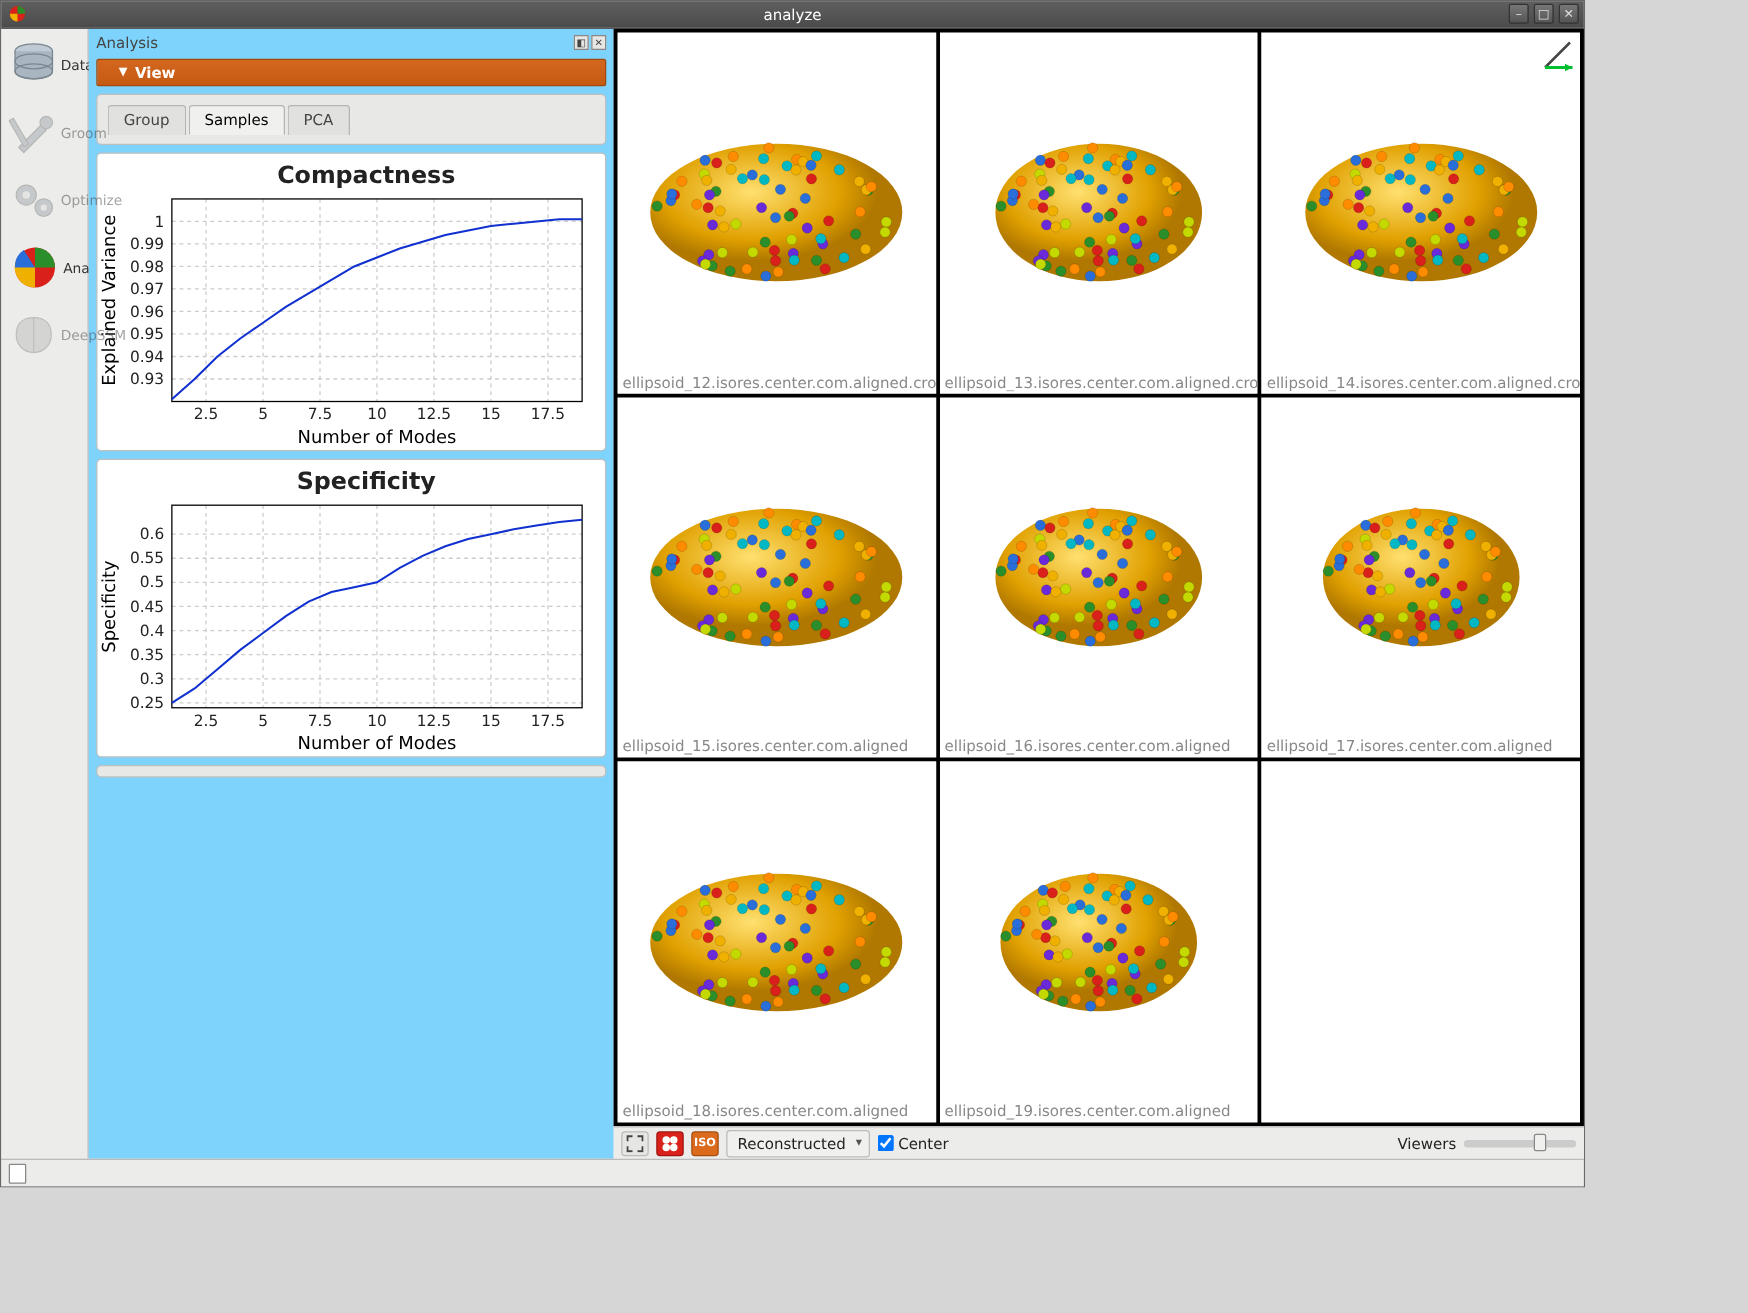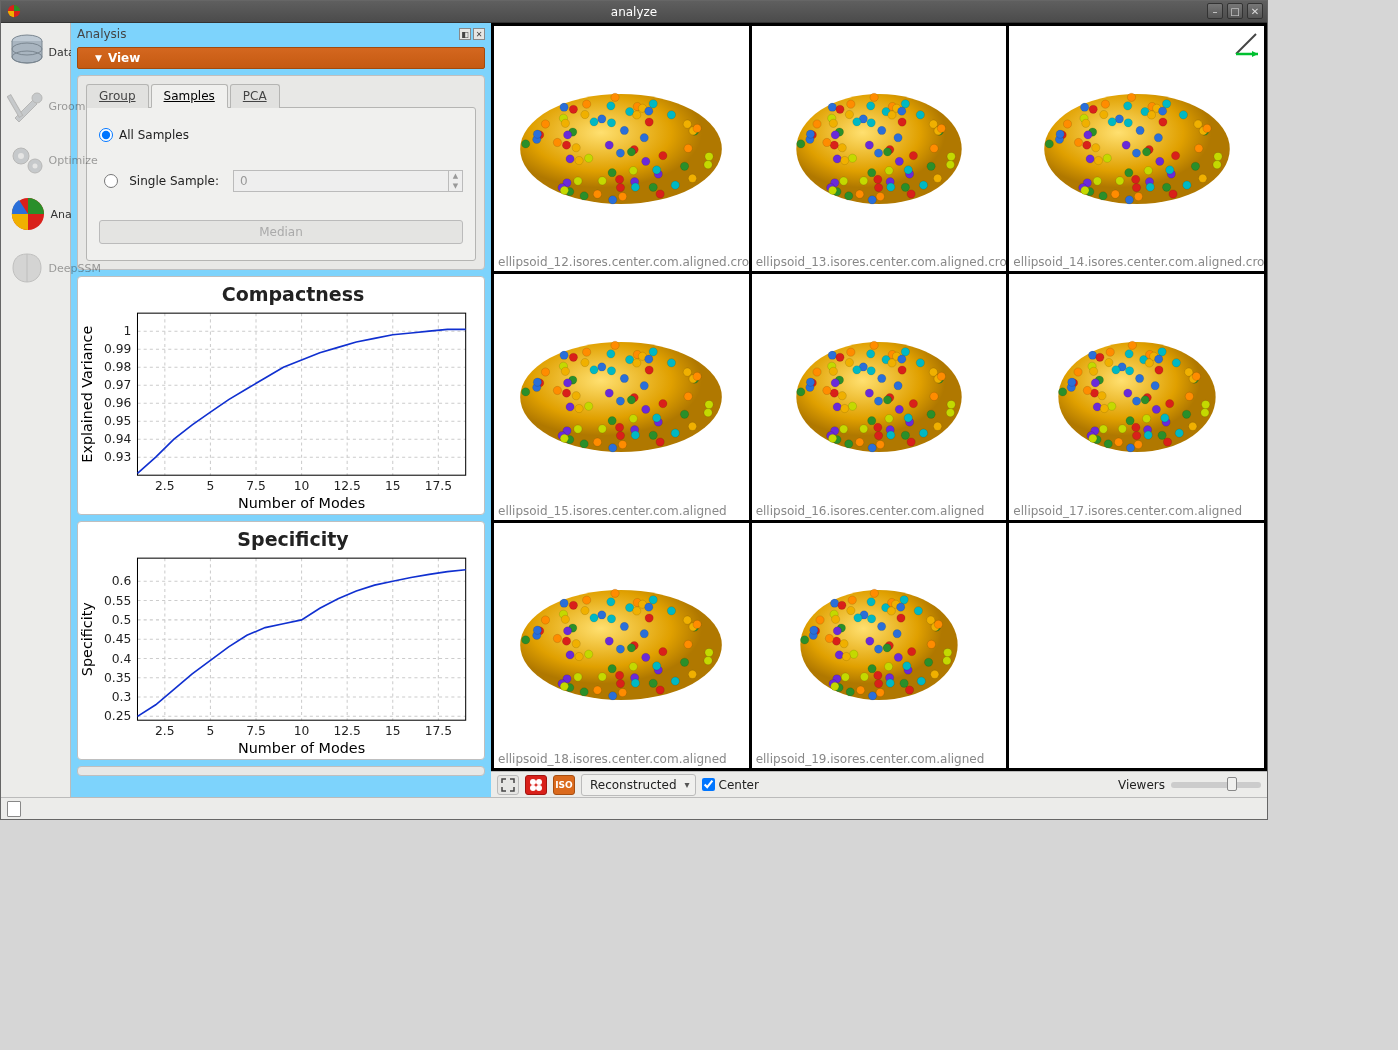--- a/index.html
+++ b/index.html
@@ -1,18 +1,18 @@
 <!DOCTYPE html>
 <html><head>
 <meta charset="utf-8">
 <style>
 * { box-sizing: border-box; margin: 0; padding: 0; font-family: "DejaVu Sans", "Liberation Sans", sans-serif; }
 body { background: #d6d6d6; font-size: 12px; color: #222; }
 
-.window { width: 1268px; height: 820px; display: flex; flex-direction: column; background: #d6d6d6; border: 1px solid #666; }
+.window { width: 1268px; height: 950px; display: flex; flex-direction: column; background: #d6d6d6; border: 1px solid #666; }
 .titlebar { height: 22px; background: linear-gradient(#5f5f5f,#4b4b4b); display:flex; align-items:center; justify-content:center; color:#fff; font-size:12px; position:relative; border-bottom:1px solid #333; }
 .titlebar .win-btns { position:absolute; right:4px; top:2px; display:flex; gap:4px; }
 .titlebar .win-btn { width:16px; height:16px; background:linear-gradient(#777,#555); border:1px solid #333; border-radius:2px; color:#ddd; font-size:10px; display:flex; align-items:center; justify-content:center; cursor:pointer; }
 .titlebar .app-icon { position:absolute; left:6px; top:3px; width:14px; height:14px; }
 .menubar { height:22px; background:#f0f0ee; border-bottom:1px solid #bbb; display:flex; align-items:center; padding:0 6px; gap:14px; font-size:13px; }
 .menubar span { cursor:pointer; }
 
 .main { flex:1; display:flex; min-height:0; }
 .left-icons { width:70px; background:#ececea; border-right:1px solid #bbb; display:flex; flex-direction:column; align-items:center; padding-top:6px; gap:8px; }
 .tool-icon { width:58px; display:flex; flex-direction:row; align-items:center; gap:2px; cursor:pointer; padding:4px 0; }
@@ -23,21 +23,21 @@
 .side-panel { width:420px; background:#7dd3fc; display:flex; flex-direction:column; padding:4px 6px 6px 6px; gap:6px; overflow:hidden; }
 .panel-title { font-size:12px; color:#444; display:flex; align-items:center; gap:6px; }
 .panel-title .pin-icons { margin-left:auto; display:flex; gap:2px; }
 .panel-title .pin-icons span { width:12px; height:12px; border:1px solid #888; font-size:8px; display:flex; align-items:center; justify-content:center; background:#e6e6e4; cursor:pointer; }
 
 .section-header { background:linear-gradient(#d4671f,#c55a12); color:#fff; font-weight:bold; font-size:12px; padding:3px 17px; border:1px solid #a24a0d; border-radius:2px; display:flex; align-items:center; gap:6px; cursor:pointer; }
 .section-header::before { content:"▼"; font-size:9px; }
 
 .groupbox { border:1px solid #bfbfbf; border-radius:4px; background:#e8e8e6; padding:10px; }
 .tabs { display:flex; gap:0; margin-bottom:-1px; }
-.tabs .tab { padding:4px 12px; border:1px solid #b5b5b3; background:#e1e1df; font-size:12px; cursor:pointer; border-bottom:none; border-radius:3px 3px 0 0; margin-right:2px; color:#444;text-decoration:underline; }
+.tabs .tab { padding:4px 12px; border:1px solid #b5b5b3; background:#e1e1df; font-size:12px; cursor:pointer; border-bottom:none; border-radius:3px 3px 0 0; margin-right:2px; color:#444; }
 .tabs .tab.active { background:#f0f0ee; border-bottom:1px solid #f0f0ee; color:#000; }
 .tab-body { border:1px solid #b5b5b3; background:#f0f0ee; border-radius:0 3px 3px 3px; padding:20px 12px 16px; display:flex; flex-direction:column; gap:28px; }
 .radio-row { display:flex; align-items:center; gap:6px; font-size:12px; }
 .radio-row input[type=radio] { width:14px; height:14px; }
 .spin { display:flex; align-items:center; gap:14px; }
 .spin .field { flex:1; display:flex; }
 .spin input { flex:1; height:22px; border:1px solid #bbb; background:#eee; color:#999; padding:0 6px; font-size:12px; }
 .spin .arrows { width:14px; display:flex; flex-direction:column; border:1px solid #bbb; border-left:none; }
 .spin .arrows span { flex:1; font-size:7px; display:flex; align-items:center; justify-content:center; background:#eee; color:#999; }
 .median-btn { height:24px; border:1px solid #bbb; background:#e4e4e2; color:#aaa; display:flex; align-items:center; justify-content:center; border-radius:3px; font-size:12px; }
@@ -151,40 +151,20 @@
 
       <div class="section-header">
         <span>View</span>
       </div>
 
       <div class="groupbox" style="padding:8px;">
         <div class="tabs">
           <div class="tab">Group</div>
           <div class="tab active">Samples</div>
           <div class="tab">PCA</div>
-        </div>
-        <div class="tab-body">
-          <label class="radio-row">
-            <input type="radio" name="samp" checked="" style="">
-            <span>All Samples</span>
-          </label>
-          <div class="spin">
-            <label class="radio-row" style="min-width:120px;">
-              <input type="radio" name="samp" style="">
-              <span>Single Sample:</span>
-            </label>
-            <div class="field">
-              <input disabled="" value="0" style="">
-              <div class="arrows">
-                  <span>▲</span>
-                  <span>▼</span>
-                </div>
-            </div>
-          </div>
-          <div class="median-btn">Median</div>
         </div>
       </div>
 
 
       <div class="chart-box">
         <div class="chart-title">Compactness</div>
         <svg class="chart-svg" id="chart0" viewBox="0 0 390 200">
             <line x1="84.66666666666666" y1="6" x2="84.66666666666666" y2="164" stroke="#ccc" stroke-dasharray="3,3"></line>
             <text x="84.66666666666666" y="178" font-size="12" text-anchor="middle" fill="#222">2.5</text>
             <line x1="129.11111111111111" y1="6" x2="129.11111111111111" y2="164" stroke="#ccc" stroke-dasharray="3,3"></line>

